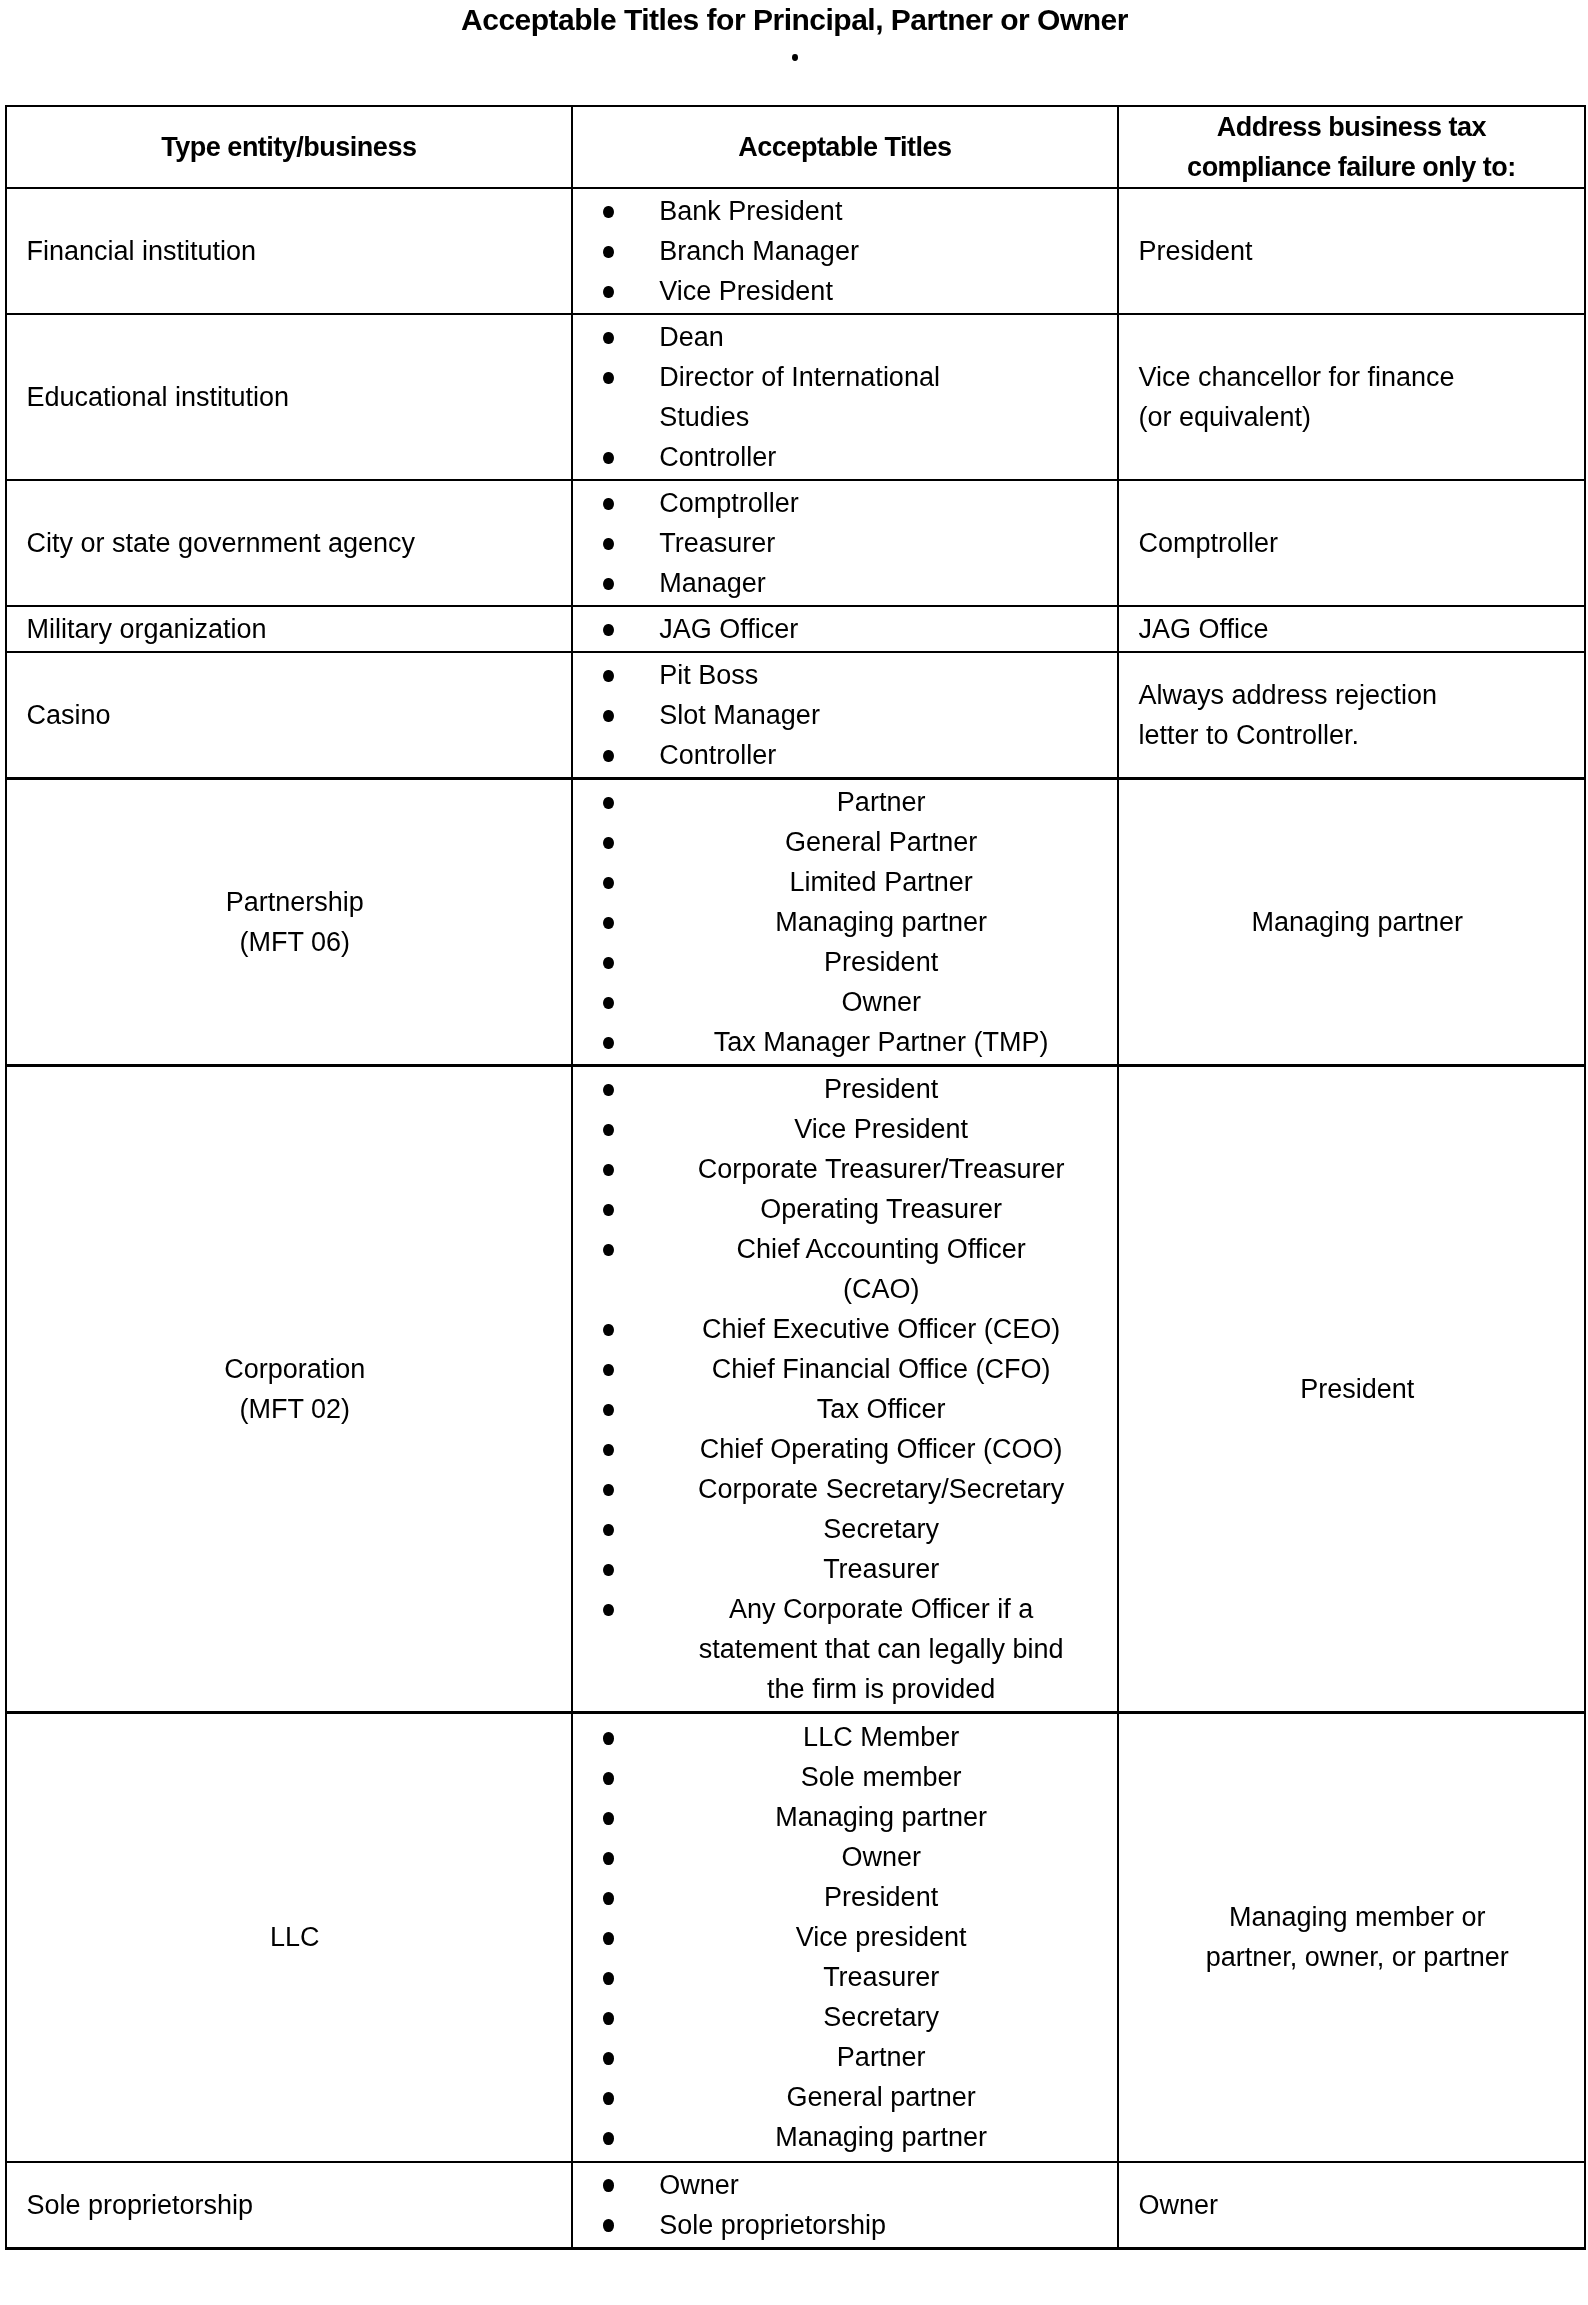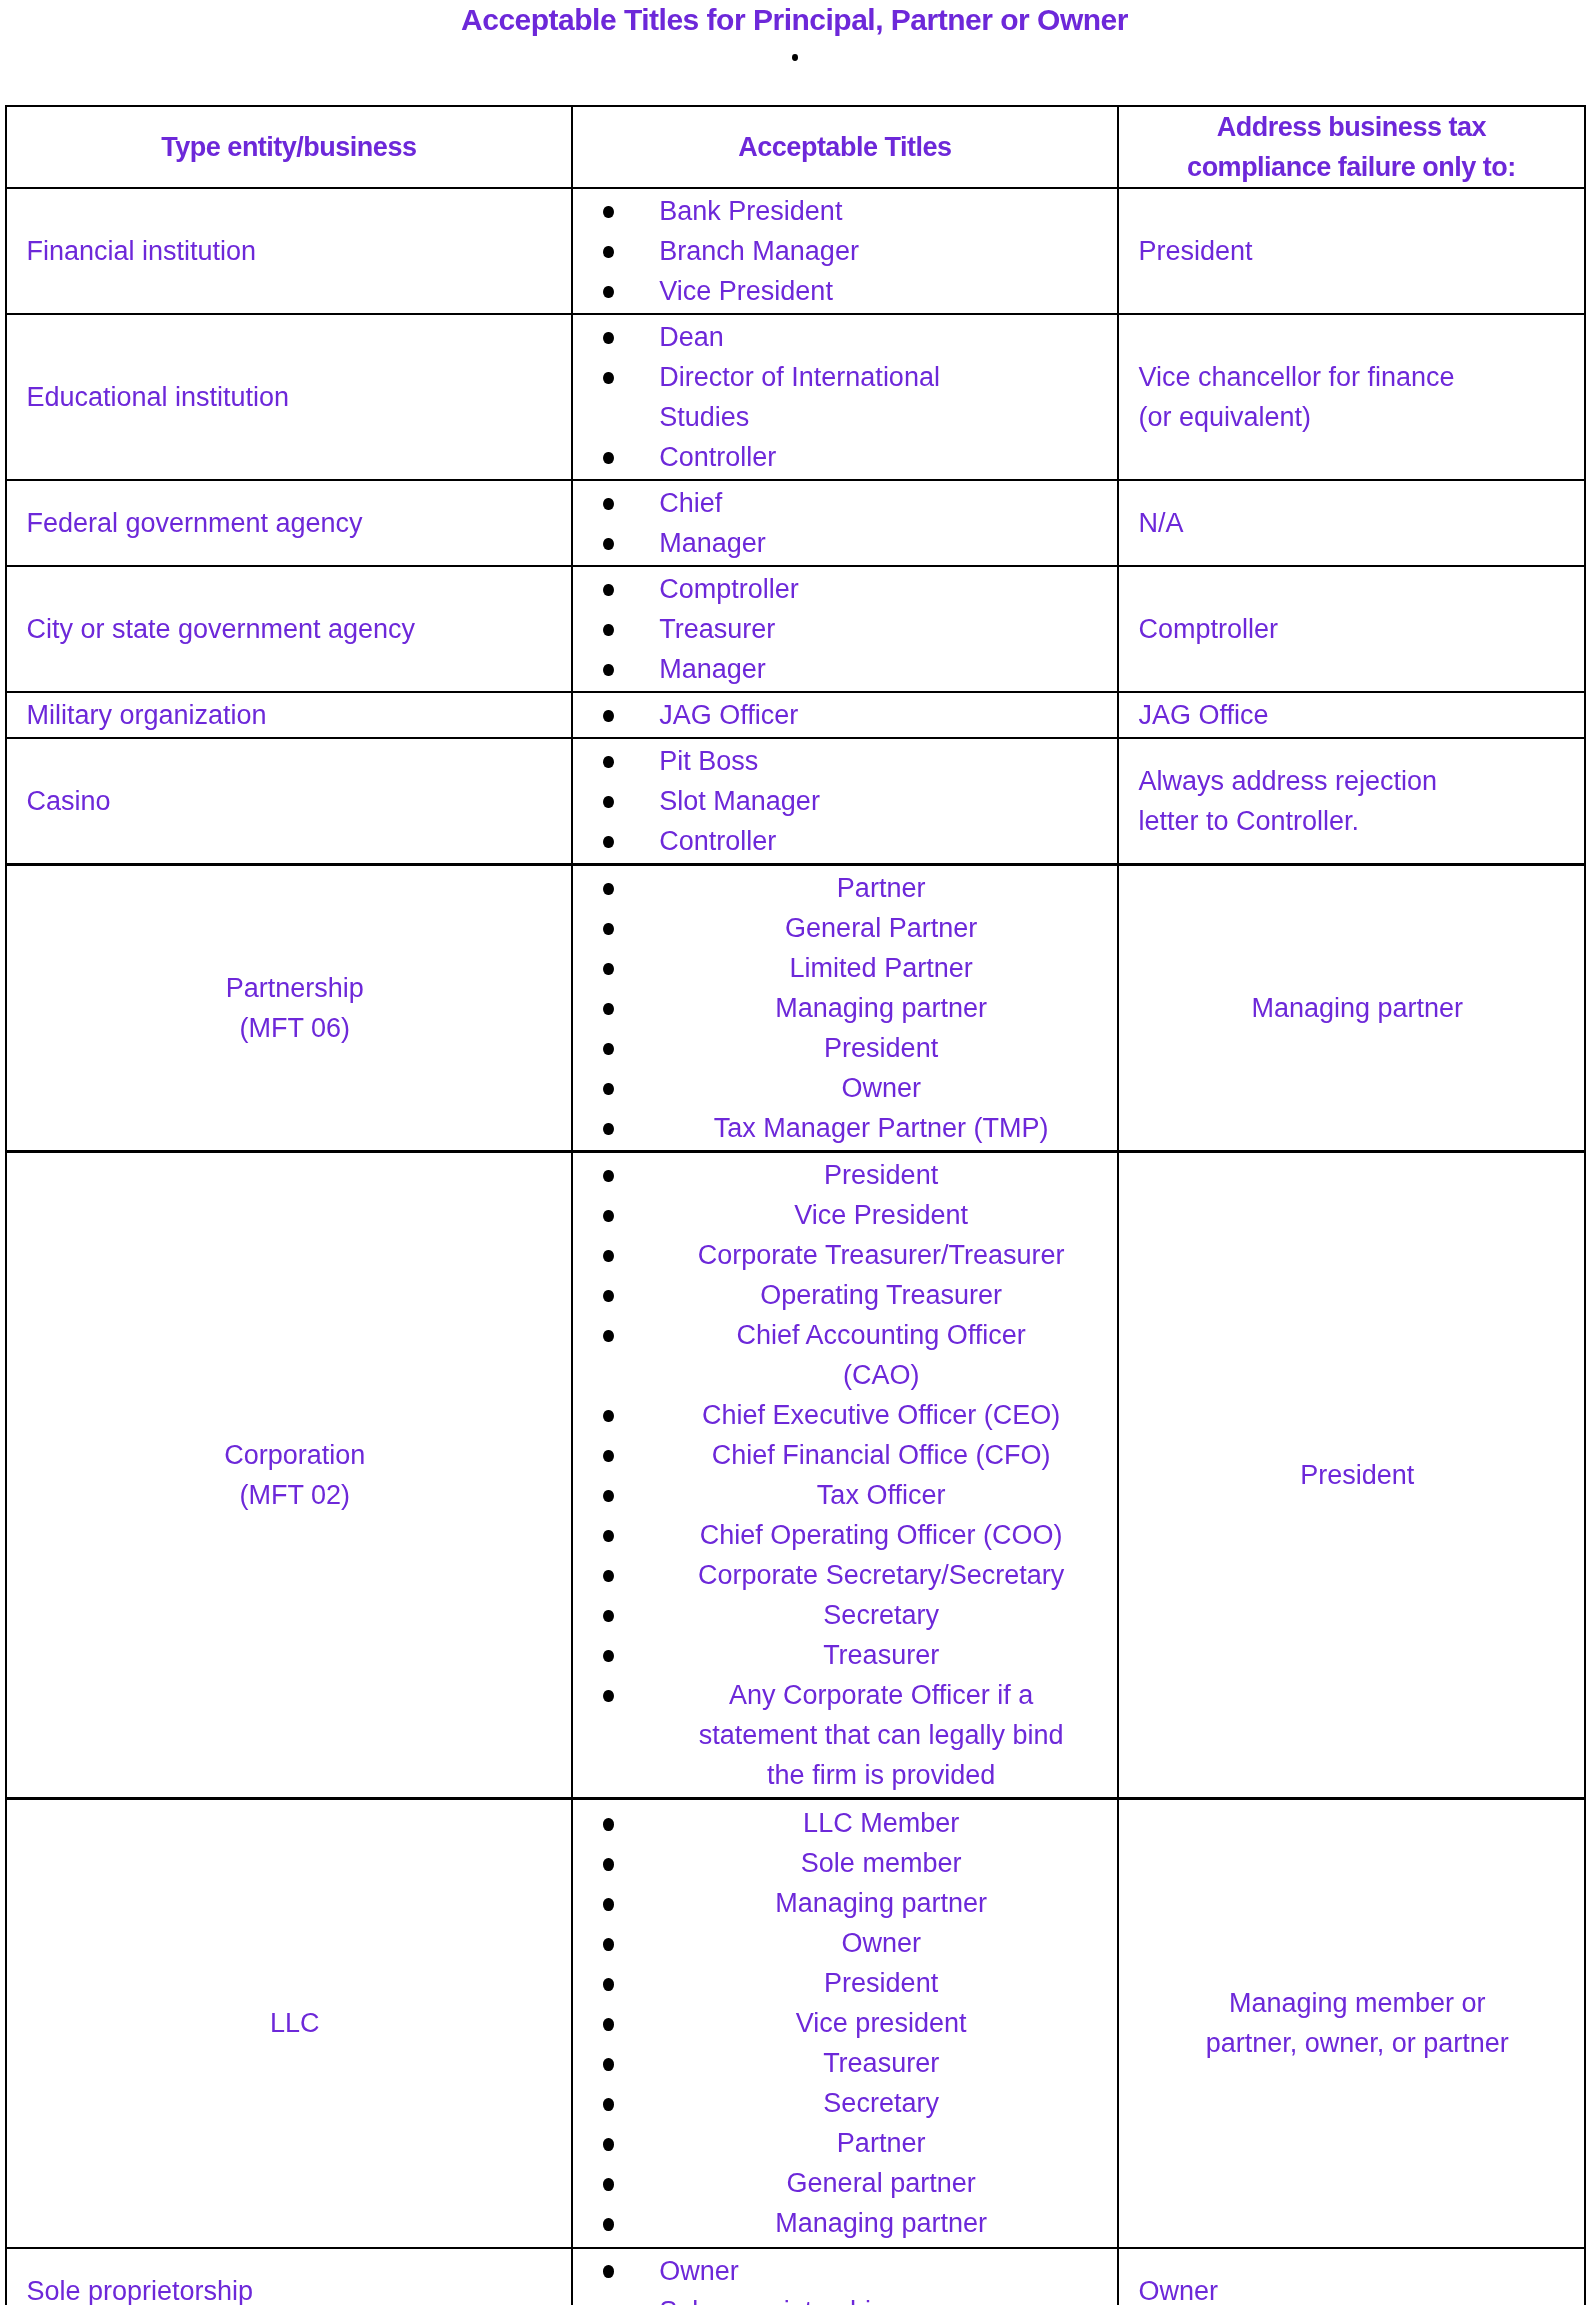--- a/index.html
+++ b/index.html
@@ -2,21 +2,21 @@
 <html><head>
 <meta charset="utf-8">
 <style>
   html,body{margin:0;padding:0;background:#e8e8e8;}
   .page{
     position:relative;
     width:1589px;
     height:2305px;
     background:#ffffff;
     font-family:"Liberation Sans", sans-serif;
-    color:#6d28d9;
+    color:#000000;
     overflow:hidden;
   }
   .doc-title{
     margin:0;
     padding-top:2.9px;
     text-align:center;
     font-size:30px;
     font-weight:700;
     letter-spacing:-0.5px;
   }
@@ -119,25 +119,20 @@
         <td class="c2"><ul class="bullets"><li>Bank President</li><li>Branch Manager</li><li>Vice President</li></ul></td>
         <td class="c3">President</td>
       </tr>
       <tr class="h-r2">
         <td class="c1">Educational institution</td>
         <td class="c2"><ul class="bullets"><li>Dean</li><li>Director of International
 Studies</li><li>Controller</li></ul></td>
         <td class="c3">Vice chancellor for finance
 (or equivalent)</td>
       </tr>
-      <tr class="h-r3">
-        <td class="c1">Federal government agency</td>
-        <td class="c2"><ul class="bullets"><li>Chief</li><li>Manager</li></ul></td>
-        <td class="c3">N/A</td>
-      </tr>
       <tr class="h-r4">
         <td class="c1">City or state government agency</td>
         <td class="c2"><ul class="bullets"><li>Comptroller</li><li>Treasurer</li><li>Manager</li></ul></td>
         <td class="c3">Comptroller</td>
       </tr>
       <tr class="h-r5">
         <td class="c1">Military organization</td>
         <td class="c2"><ul class="bullets"><li>JAG Officer</li></ul></td>
         <td class="c3">JAG Office</td>
       </tr>

